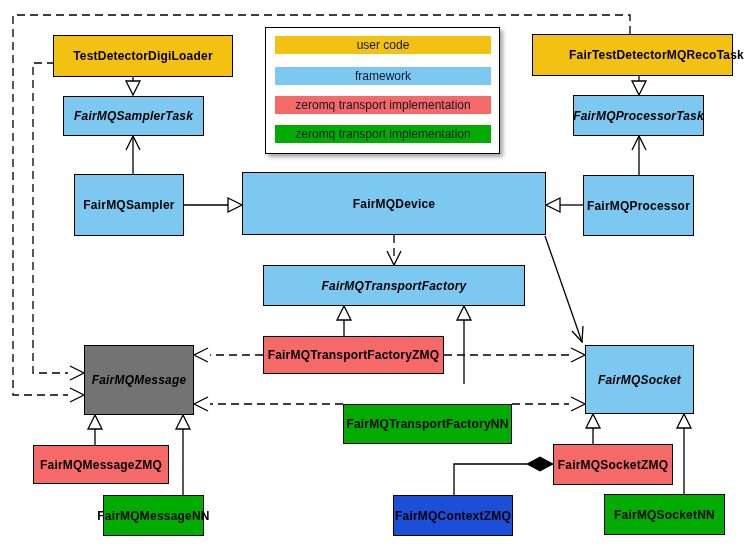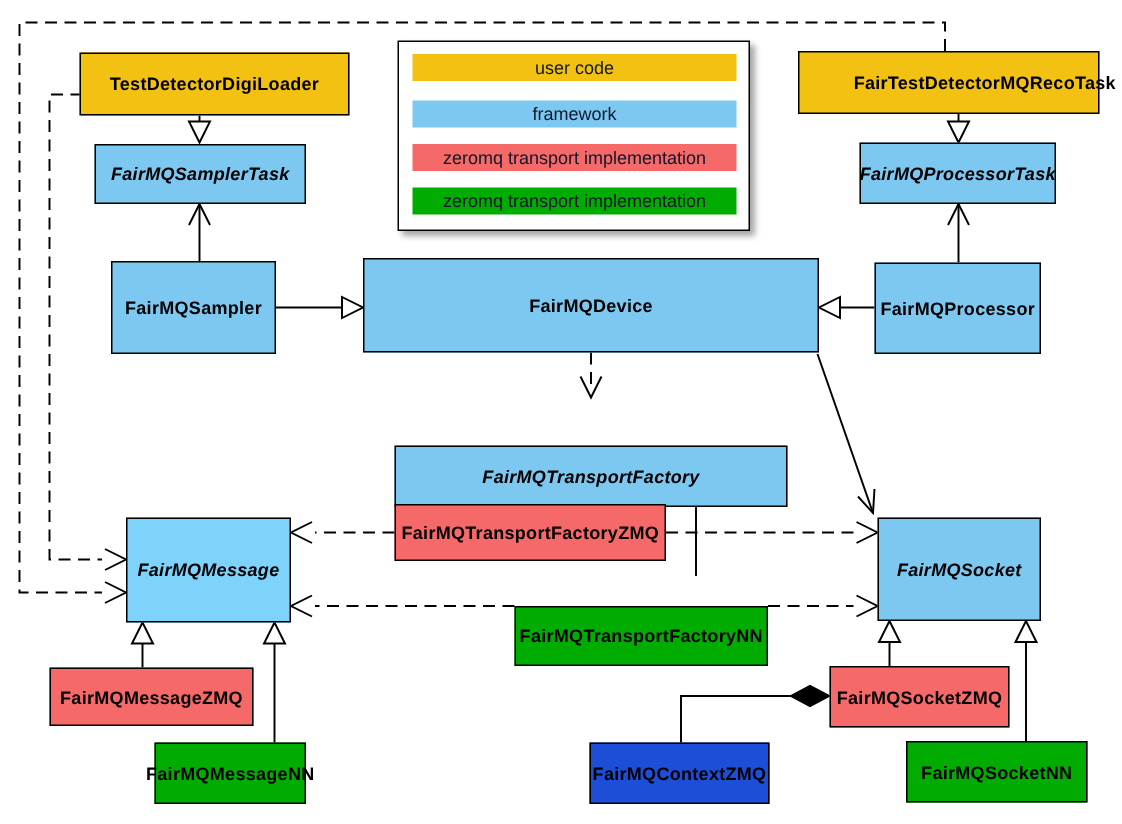--- a/index.html
+++ b/index.html
@@ -27,21 +27,21 @@
   }
   .abstract{font-style:italic;}
   
   #n-digiLoader{left:53px;top:35px;width:180px;height:42px;}
   #n-recoTask{left:532px;top:34px;width:201px;height:42px;padding-left:48px;}
   #n-samplerTask{left:63px;top:96px;width:141px;height:40px;}
   #n-processorTask{left:573px;top:95px;width:131px;height:41px;}
   #n-sampler{left:74px;top:174px;width:110px;height:62px;}
   #n-device{left:242px;top:172px;width:304px;height:63px;}
   #n-processor{left:583px;top:175px;width:111px;height:61px;}
-  #n-transportFactory{left:263px;top:265px;width:262px;height:41px;margin-top:32px;}
+  #n-transportFactory{left:263px;top:265px;width:262px;height:41px;}
   #n-transportFactoryZMQ{left:263px;top:336px;width:181px;height:38px;}
   #n-transportFactoryNN{left:343px;top:384px;width:169px;height:40px;}
   #n-message{left:84px;top:345px;width:110px;height:70px;}
   #n-socket{left:585px;top:345px;width:109px;height:69px;}
   #n-messageZMQ{left:33px;top:445px;width:136px;height:39px;}
   #n-messageNN{left:103px;top:495px;width:101px;height:41px;}
   #n-contextZMQ{left:393px;top:495px;width:120px;height:41px;}
   #n-socketZMQ{left:553px;top:444px;width:120px;height:41px;}
   #n-socketNN{left:604px;top:494px;width:121px;height:41px;}
   
@@ -175,21 +175,21 @@
   </div>
   <div class="node abstract" id="n-transportFactory" style="background-color: rgb(124, 200, 240);">
     <span>FairMQTransportFactory</span>
   </div>
   <div class="node" id="n-transportFactoryZMQ" style="background-color: rgb(245, 105, 105);">
     <span>FairMQTransportFactoryZMQ</span>
   </div>
   <div class="node" id="n-transportFactoryNN" style="background-color: rgb(0, 172, 0); margin-top: 20px;">
     <span>FairMQTransportFactoryNN</span>
   </div>
-  <div class="node abstract" id="n-message" style="background-color: #7dd3fc;">
+  <div class="node abstract" id="n-message" style="background-color: #737373;">
     <span>FairMQMessage</span>
   </div>
   <div class="node abstract" id="n-socket" style="background-color: rgb(124, 200, 240);">
     <span>FairMQSocket</span>
   </div>
   <div class="node" id="n-messageZMQ" style="background-color: rgb(245, 105, 105);">
     <span>FairMQMessageZMQ</span>
   </div>
   <div class="node" id="n-messageNN" style="background-color: rgb(0, 172, 0);">
     <span>FairMQMessageNN</span>

